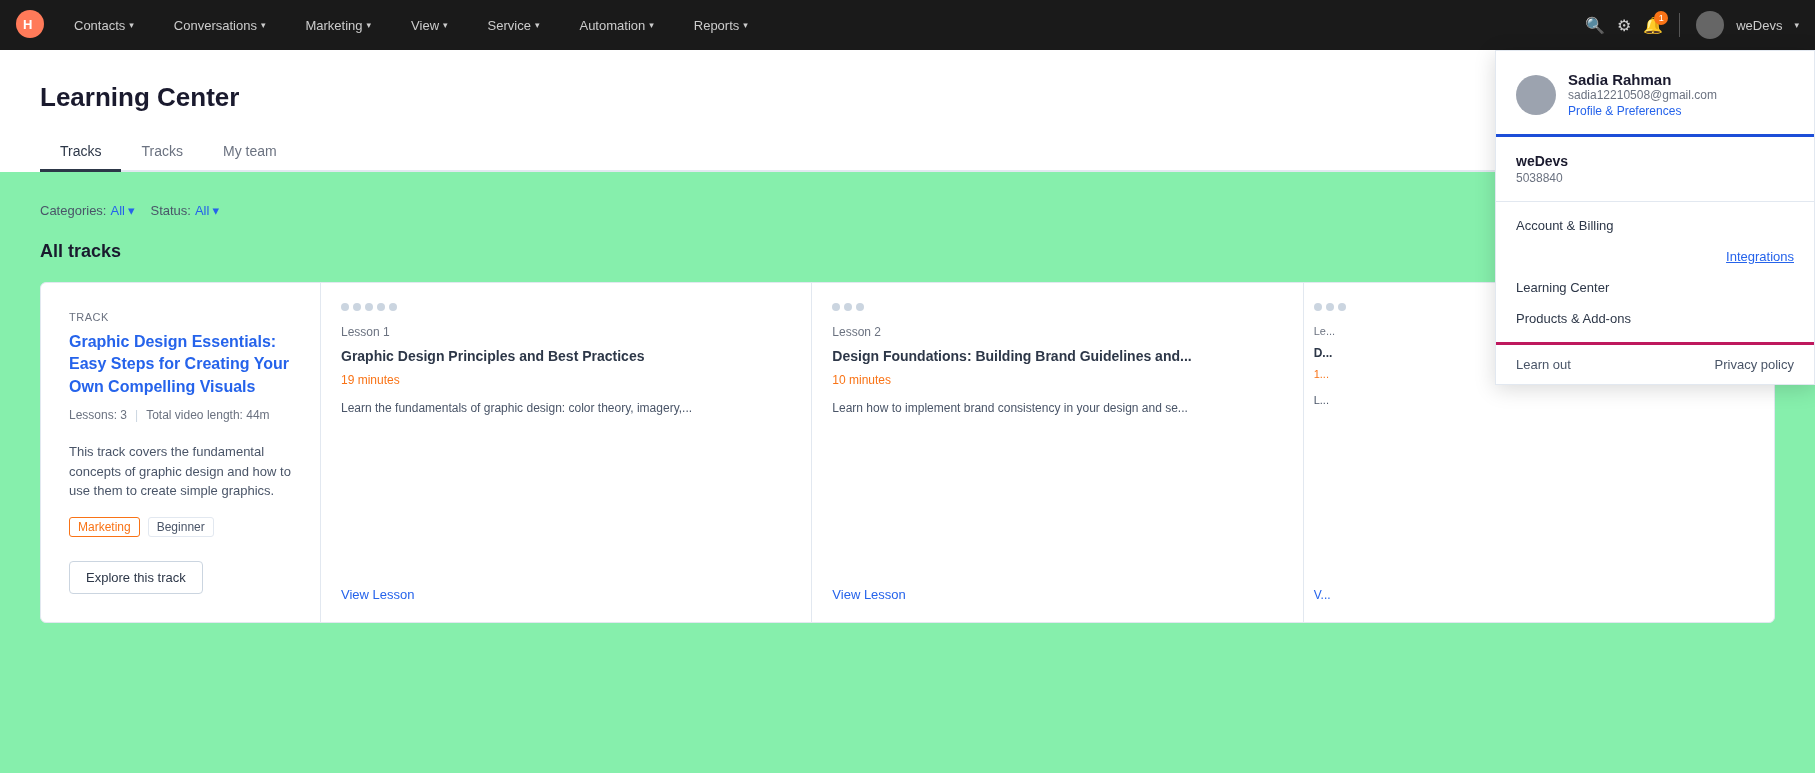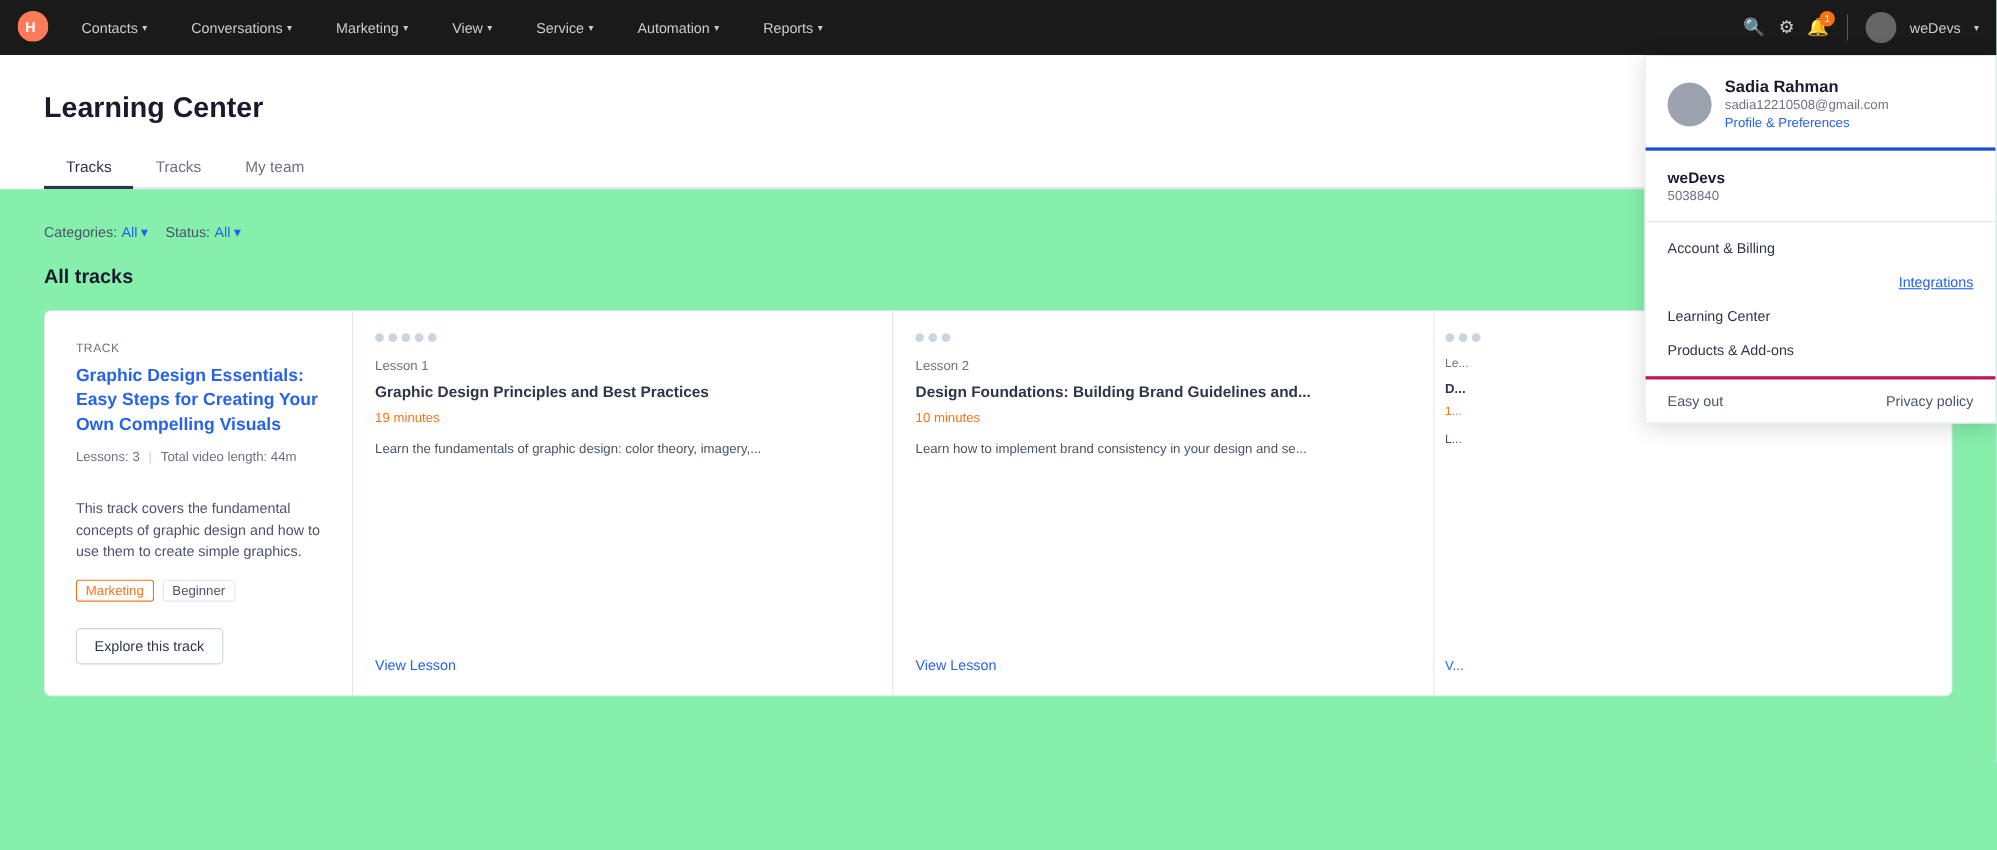--- a/index.html
+++ b/index.html
@@ -191,21 +191,21 @@
     .track-title {
       font-size: 16px;
       font-weight: 700;
       color: #2563eb;
       margin-bottom: 10px;
       line-height: 1.4;
     }
     .track-meta {
       font-size: 12px;
       color: #6b7280;
-      margin-bottom: 30px;
+      margin-bottom: 20px;
       display: flex;
       align-items: center;
       gap: 8px;
     }
     .track-meta-divider {
       color: #cbd5e0;
     }
     .track-desc {
       font-size: 13px;
       color: #4a5568;
@@ -607,16 +607,16 @@
   </div>
 
   <div class="dropdown-menu">
     <div class="dropdown-menu-item">Account &amp; Billing</div>
     <div class="dropdown-menu-item link cursor-hand" style="position:relative;">Integrations</div>
     <div class="dropdown-menu-item">Learning Center</div>
     <div class="dropdown-menu-item">Products &amp; Add-ons</div>
   </div>
 
   <div class="dropdown-footer">
-    <span class="dropdown-footer-link">Easy out</span>
+    <span class="dropdown-footer-link">Learn out</span>
     <span class="dropdown-footer-link">Privacy policy</span>
   </div>
 </div>
 
 </body></html>

